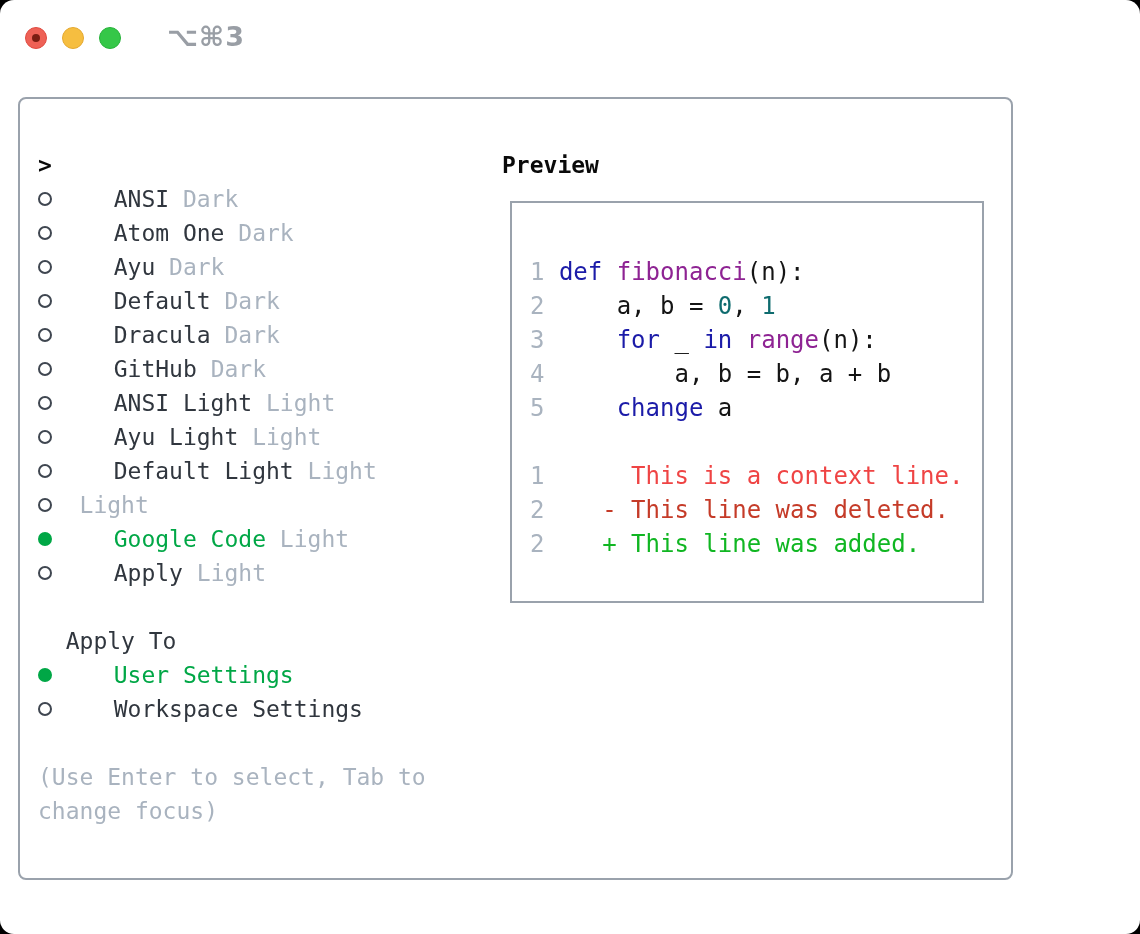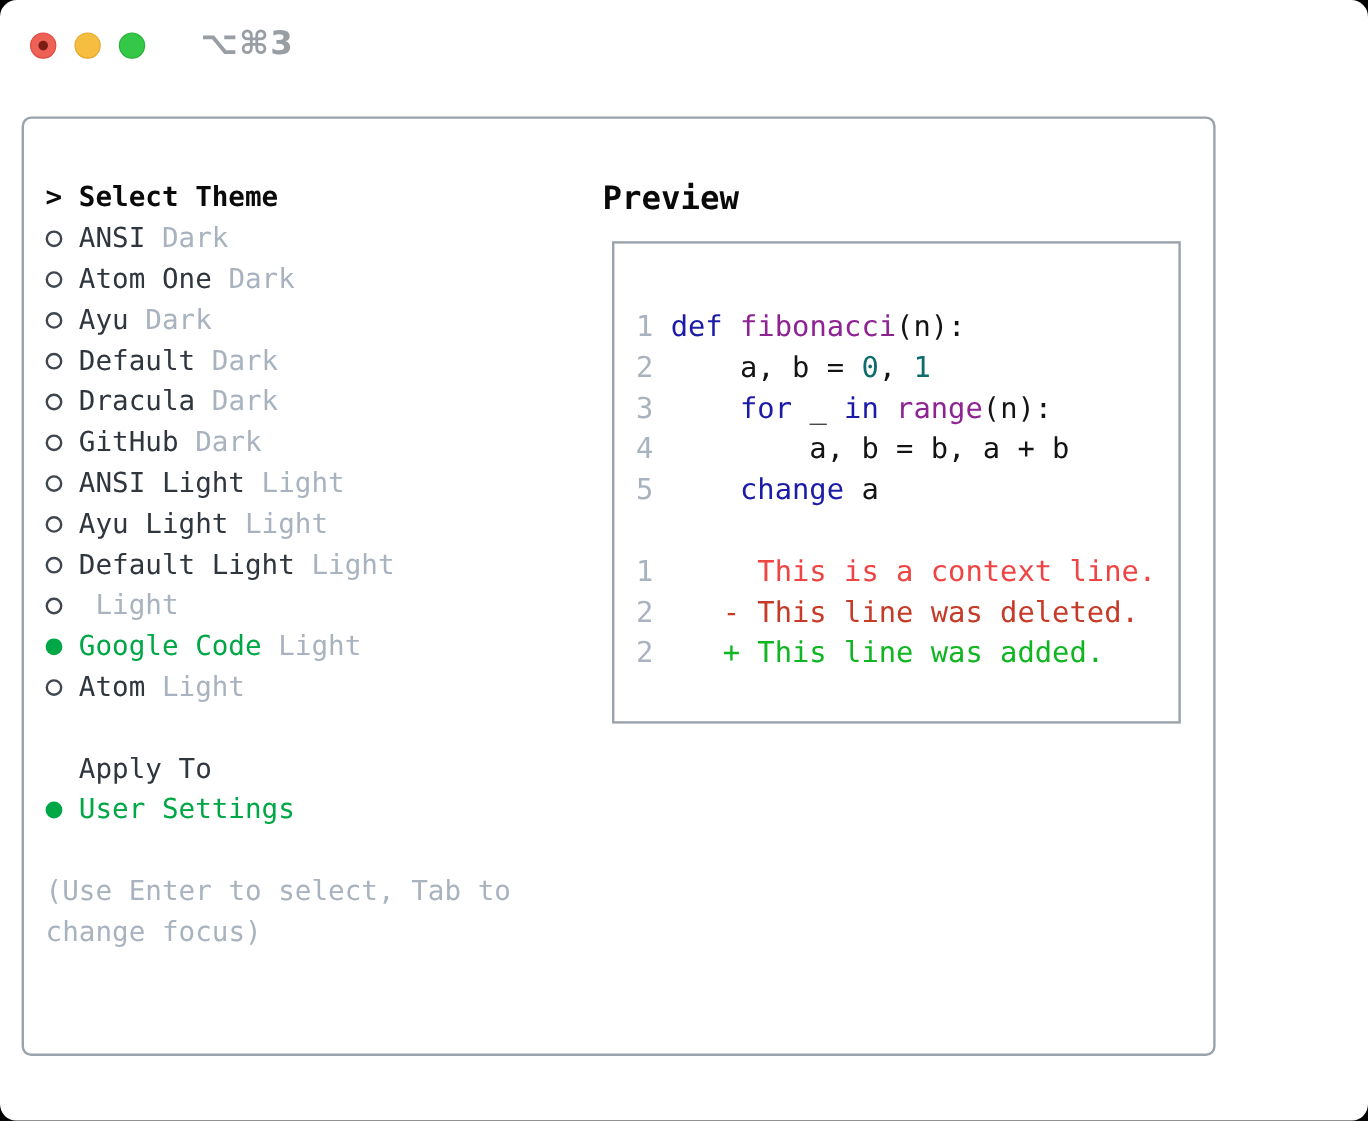--- a/index.html
+++ b/index.html
@@ -31,29 +31,29 @@
     border:2px solid var(--border);border-radius:8px;background:#fff;
   }
   
   .left-col{position:absolute;left:38px;top:148px;font-size:23px;color:var(--ink);}
   .row{height:34px;display:flex;align-items:center;white-space:pre;}
   .marker{width:2ch;display:flex;align-items:center;flex:none;}
   .ring{width:14px;height:14px;border:2px solid #3f4650;border-radius:50%;}
   .ring.sel{background:var(--green);border-color:var(--green);}
   .hdr-marker{font-weight:bold;color:var(--black);}
   .hdr-label{font-weight:bold;color:var(--black);}
-  .item-name{color:var(--ink);}
+  .item-name{color:var(--ink);margin-left:48px;}
   .item-name.sel{color:var(--green);}
   .variant{color:var(--muted);margin-left:1ch;}
   .gap{height:34px;}
   .hint{color:var(--muted);}
   
   .preview-title{
     position:absolute;left:502px;top:148px;height:34px;display:flex;align-items:center;
-    font-size:27px;font-weight:bold;color:var(--black);
+    font-size:23px;font-weight:bold;color:var(--black);
   }
   .preview-box{
     position:absolute;left:510px;top:201px;width:474px;height:402px;
     border:2px solid var(--border);background:#fff;
     padding:52px 0 0 18px;overflow:hidden;
   }
   .cline{height:34px;display:flex;align-items:center;white-space:pre;font-size:24px;color:#141414;}
   .lnum{width:1ch;margin-right:1ch;color:var(--muted);flex:none;text-align:right;}
   .tok-kw{color:var(--kw);text-align:right;}
   .tok-fn{color:var(--fn);}
@@ -72,42 +72,43 @@
     <div class="dot-inner"></div>
   </div>
   <div class="tl tl-yellow"></div>
   <div class="tl tl-green"></div>
   <div class="shortcut">⌥⌘3</div>
 
   <div class="panel"></div>
 
   <div class="left-col">
     <div class="row">
-      <span class="marker hdr-marker">&gt;</span><span class="hdr-label">Select Theme</span>
+      <span class="marker hdr-marker">&gt;</span>
     </div>
     <div id="theme-items">
         <div class="row"><span class="marker"><span class="ring"></span></span><span class="item-name">ANSI</span><span class="variant">Dark</span></div>
         <div class="row"><span class="marker"><span class="ring"></span></span><span class="item-name">Atom One</span><span class="variant">Dark</span></div>
         <div class="row"><span class="marker"><span class="ring"></span></span><span class="item-name">Ayu</span><span class="variant">Dark</span></div>
         <div class="row"><span class="marker"><span class="ring"></span></span><span class="item-name">Default</span><span class="variant">Dark</span></div>
         <div class="row"><span class="marker"><span class="ring"></span></span><span class="item-name">Dracula</span><span class="variant">Dark</span></div>
         <div class="row"><span class="marker"><span class="ring"></span></span><span class="item-name">GitHub</span><span class="variant">Dark</span></div>
         <div class="row"><span class="marker"><span class="ring"></span></span><span class="item-name">ANSI Light</span><span class="variant">Light</span></div>
         <div class="row"><span class="marker"><span class="ring"></span></span><span class="item-name">Ayu Light</span><span class="variant">Light</span></div>
         <div class="row"><span class="marker"><span class="ring"></span></span><span class="item-name">Default Light</span><span class="variant">Light</span></div>
         <div class="row"><span class="marker"><span class="ring"></span></span><span class="variant">Light</span></div>
         <div class="row"><span class="marker"><span class="ring sel"></span></span><span class="item-name sel">Google Code</span><span class="variant">Light</span></div>
-        <div class="row"><span class="marker"><span class="ring"></span></span><span class="item-name">Atom</span><span class="variant">Light</span></div>
+        <div class="row"><span class="marker"><span class="ring"></span></span><span class="item-name">Apply</span><span class="variant">Light</span></div>
       </div>
     <div class="gap"></div>
     <div class="row">
       <span class="marker"></span><span>Apply To</span>
     </div>
     <div id="apply-items">
         <div class="row"><span class="marker"><span class="ring sel"></span></span><span class="item-name sel">User Settings</span></div>
+        <div class="row"><span class="marker"><span class="ring"></span></span><span class="item-name">Workspace Settings</span></div>
       </div>
     <div class="gap"></div>
     <div class="row hint">(Use Enter to select, Tab to</div>
     <div class="row hint">change focus)</div>
   </div>
 
   <div class="preview-title">Preview</div>
   <div class="preview-box">
     <div id="code-lines">
         <div class="cline"><span class="lnum">1</span><span class="tok-kw">def</span><span class="tok-pl"> </span><span class="tok-fn">fibonacci</span><span class="tok-pl">(n):</span></div>

